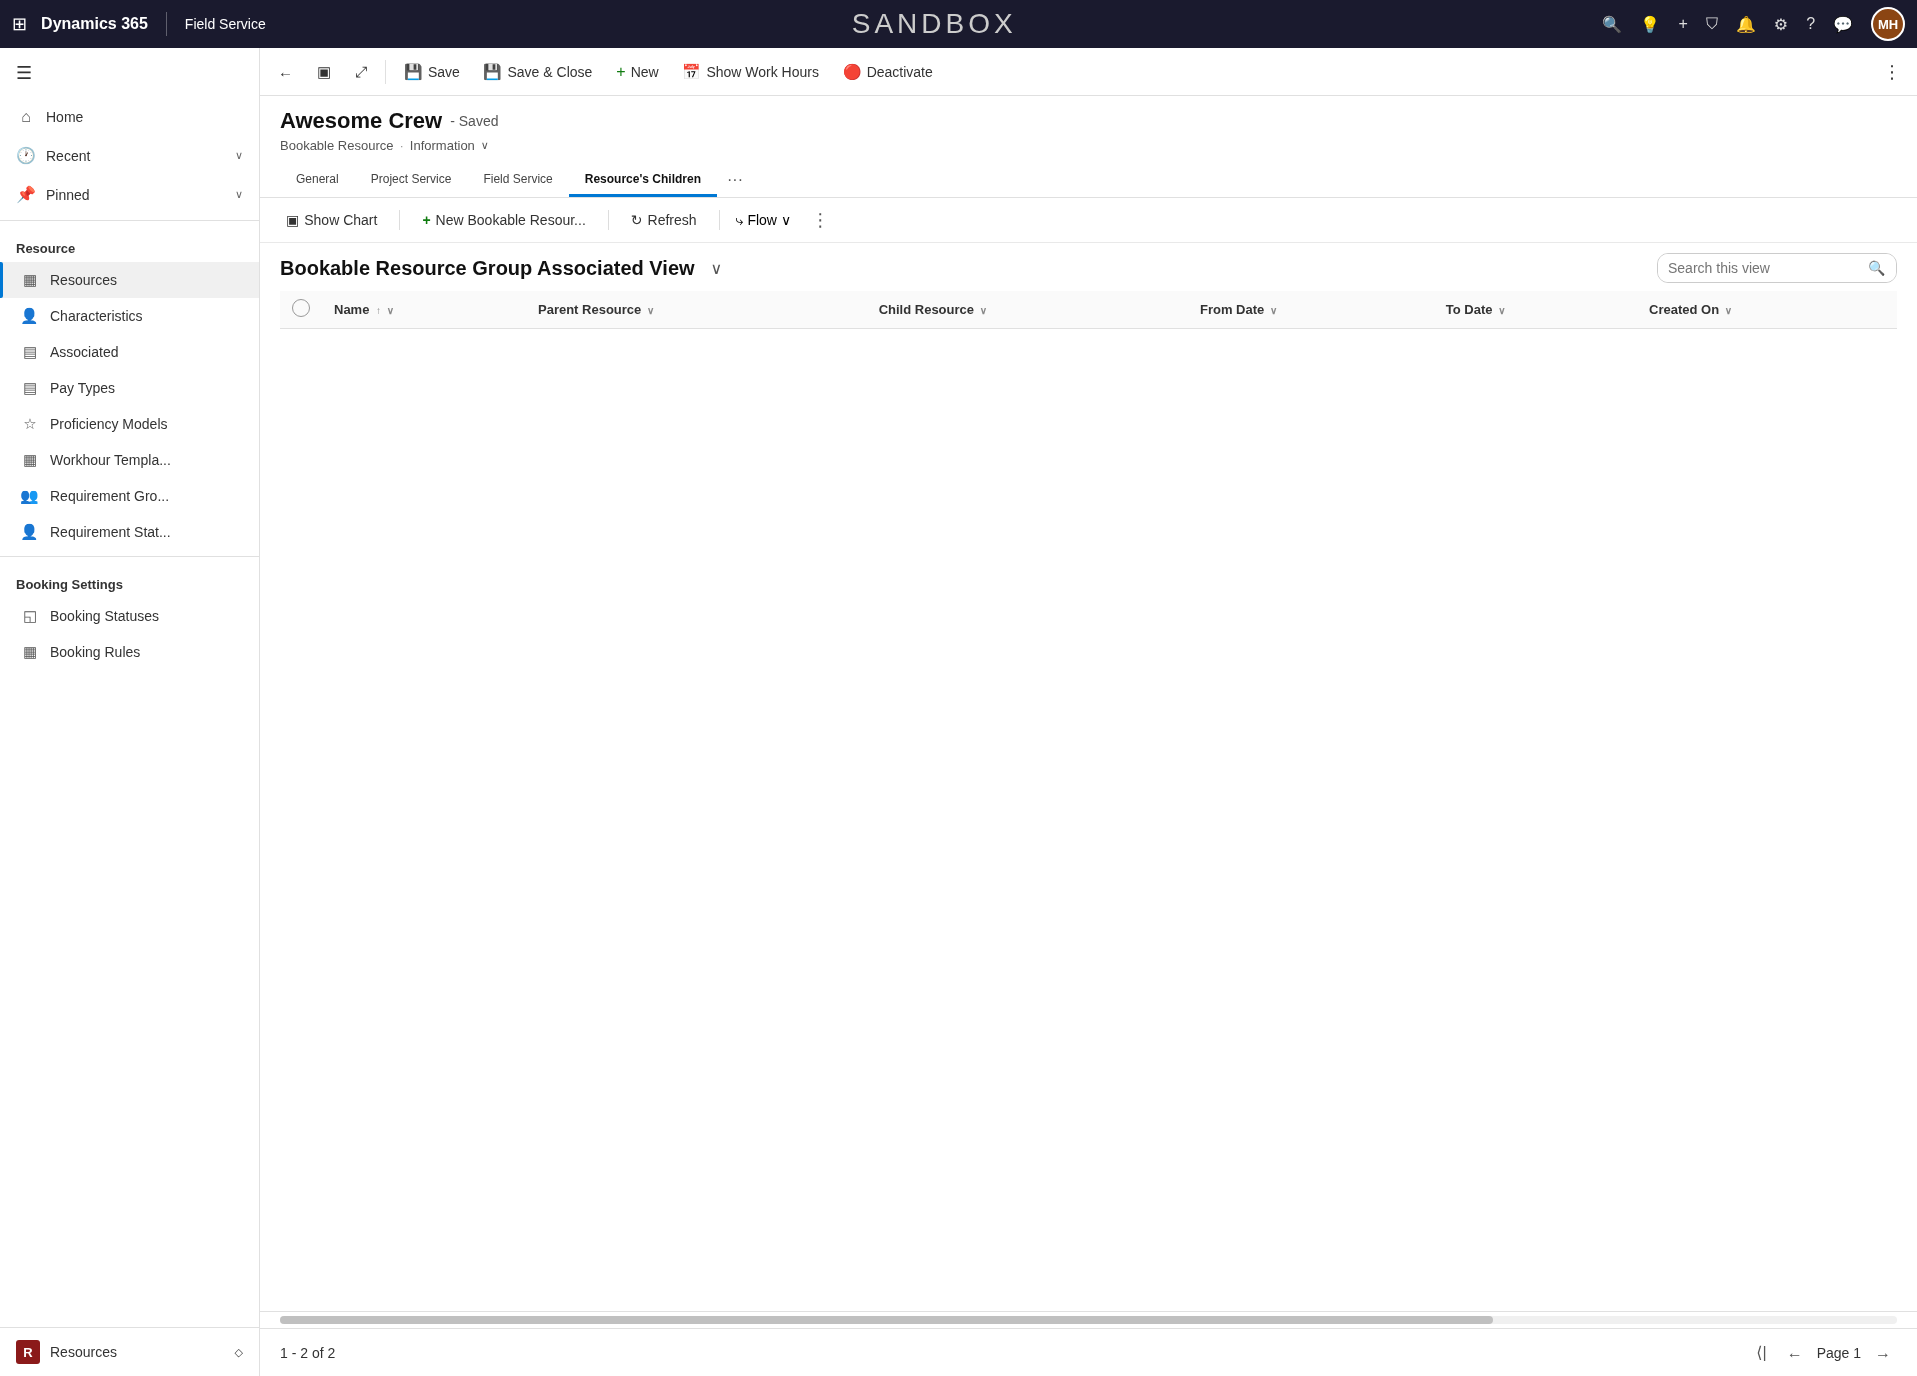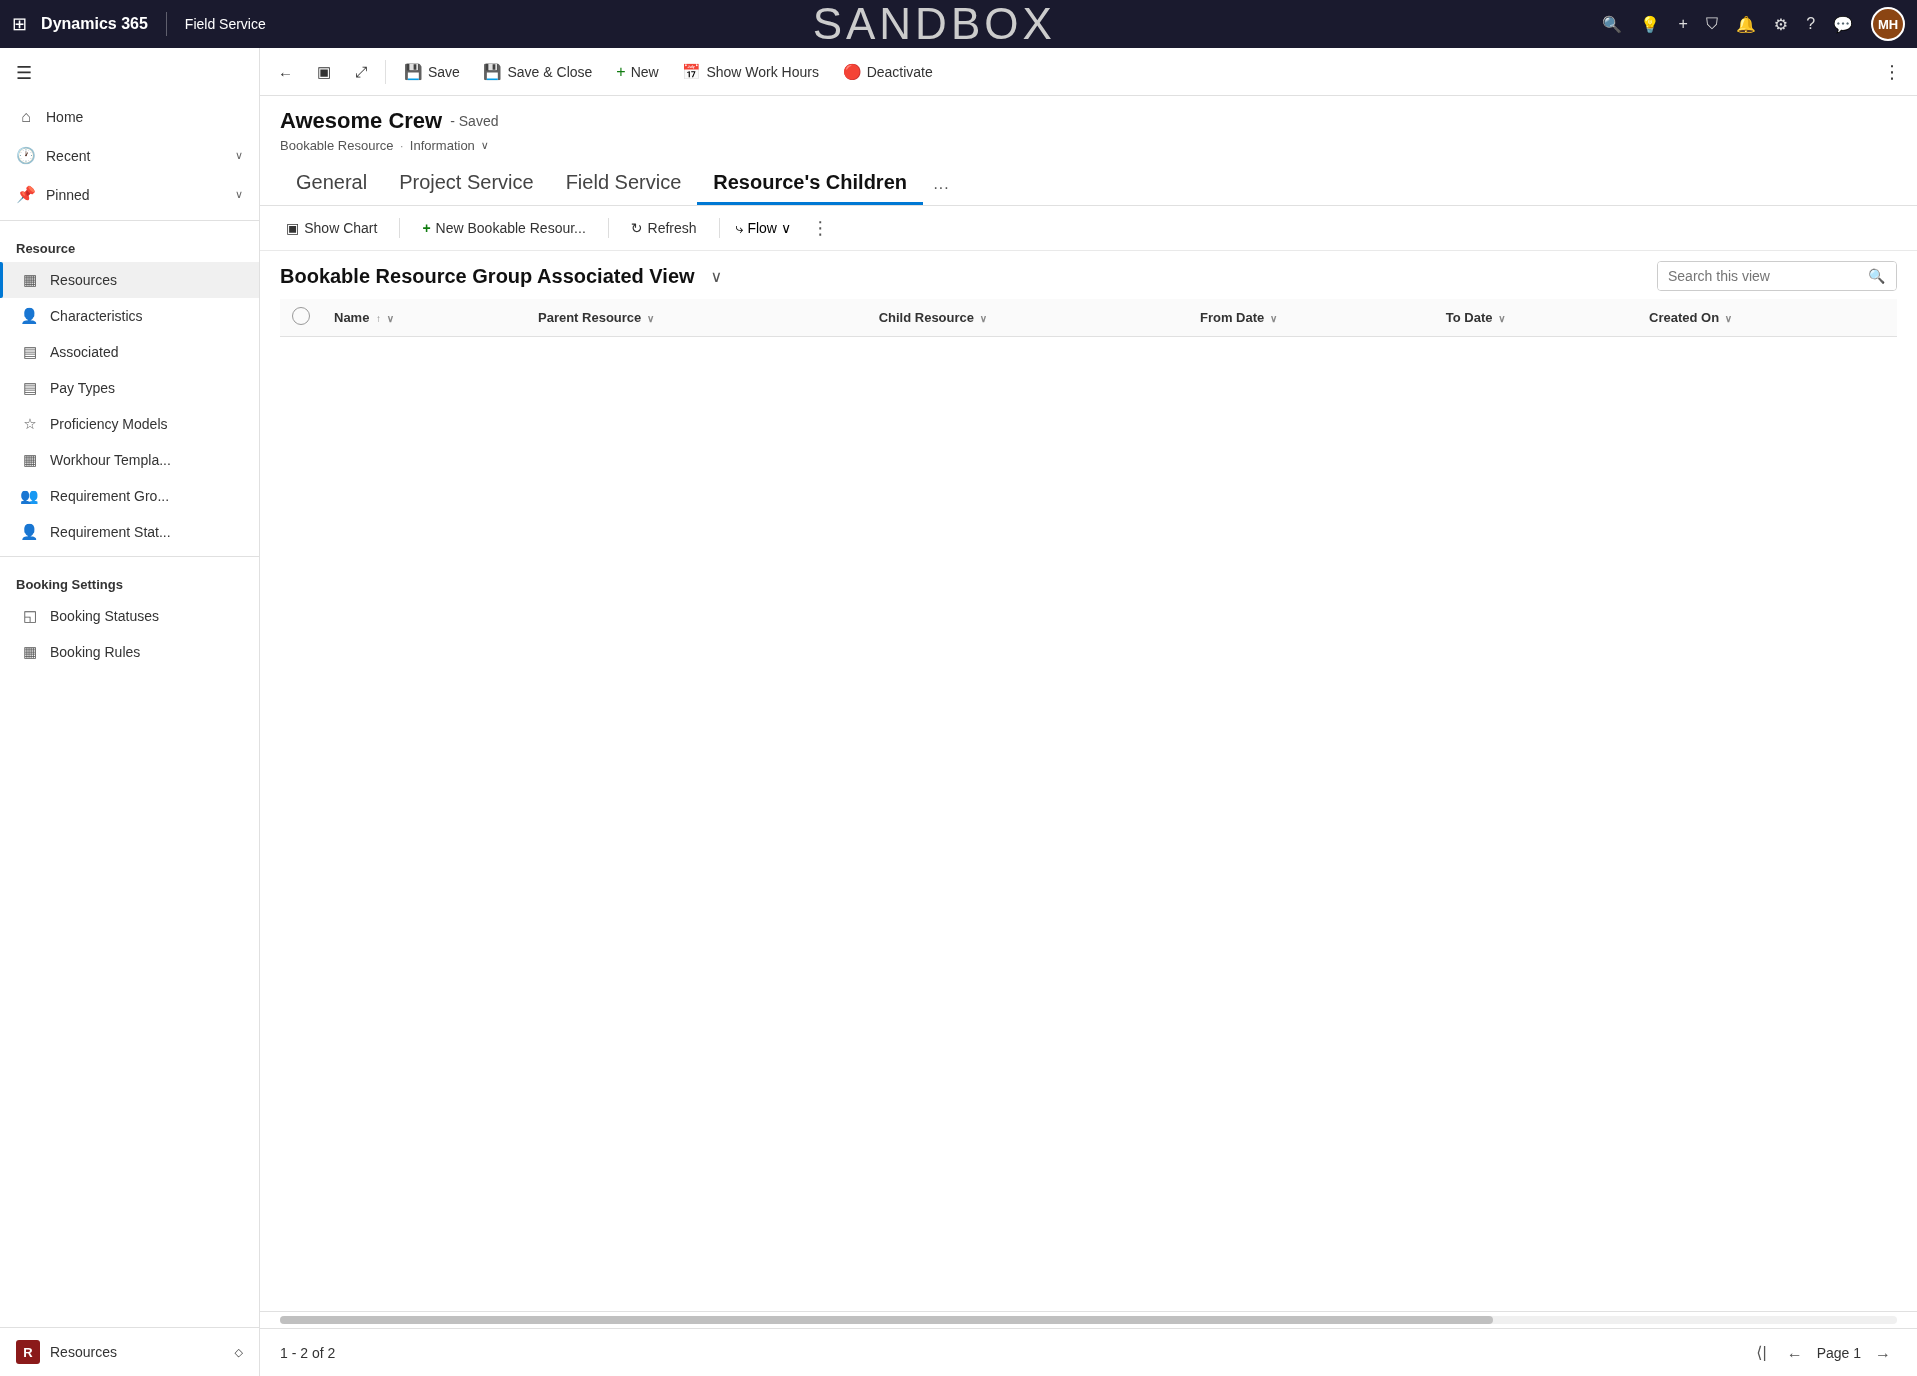--- a/index.html
+++ b/index.html
@@ -12,21 +12,21 @@
       display: flex;
       align-items: center;
       padding: 0 12px;
       color: #fff;
       gap: 10px;
     }
     .top-nav .app-grid { font-size: 18px; cursor: pointer; margin-right: 4px; }
     .top-nav .brand { font-weight: 700; font-size: 16px; white-space: nowrap; text-align: right; }
     .top-nav .divider { width: 1px; height: 24px; background: rgba(255,255,255,0.3); margin: 0 8px; }
     .top-nav .module { font-size: 14px; }
-    .top-nav .sandbox-title { flex: 1; text-align: center; font-size: 44px; font-weight: 200; letter-spacing: 4px; color: #ccc; }
+    .top-nav .sandbox-title { flex: 1; text-align: center; font-size: 28px; font-weight: 200; letter-spacing: 4px; color: #ccc; }
     .top-nav .nav-icons { display: flex; align-items: center; gap: 18px; }
     .top-nav .nav-icons span { font-size: 16px; cursor: pointer; color: #ddd; }
     .top-nav .avatar {
       width: 34px; height: 34px; border-radius: 50%;
       background: #8B4513; color: #fff; display: flex; align-items: center; justify-content: center;
       font-weight: 600; font-size: 13px; border: 2px solid #fff;
     }
 
     
     .main-layout { display: flex; height: calc(100vh - 48px); }
@@ -136,21 +136,21 @@
     .record-saved { font-size: 14px; color: #555; }
     .record-meta { font-size: 13px; color: #555; display: flex; align-items: center; gap: 6px; margin-bottom: 10px; }
     .record-meta .dot { color: #999; }
     .record-meta .info-chevron { font-size: 11px; cursor: pointer; }
 
     
     .tabs { display: flex; gap: 0; align-items: flex-end; }
     .tab {
       padding: 8px 16px;
       cursor: pointer;
-      font-size: 20px;
+      font-size: 12px;
       color: #444;
       border-bottom: 3px solid transparent;
       white-space: nowrap;
     }
     .tab.active { color: #111; font-weight: 600; border-bottom: 3px solid #0078d4; }
     .tab-more { padding: 8px 10px; cursor: pointer; font-size: 16px; color: #555; }
 
     
     .subgrid-toolbar {
       padding: 10px 20px;
@@ -172,21 +172,21 @@
     .grid-header-row {
       padding: 10px 20px 8px;
       display: flex; align-items: center; gap: 12px;
     }
     .grid-view-title { font-size: 20px; font-weight: 600; color: #111; }
     .grid-view-chevron { font-size: 16px; color: #555; cursor: pointer; margin-left: 4px; }
     .search-box {
       margin-left: auto;
       display: flex; align-items: center;
       border: 1px solid #ccc;
-      border-radius: 4px;
+      border-radius: 11px;
       overflow: hidden;
       width: 240px;
     }
     .search-box input {
       border: none; outline: none;
       padding: 6px 10px;
       font-size: 14px;
       width: 100%;
       color: #666;
     }

